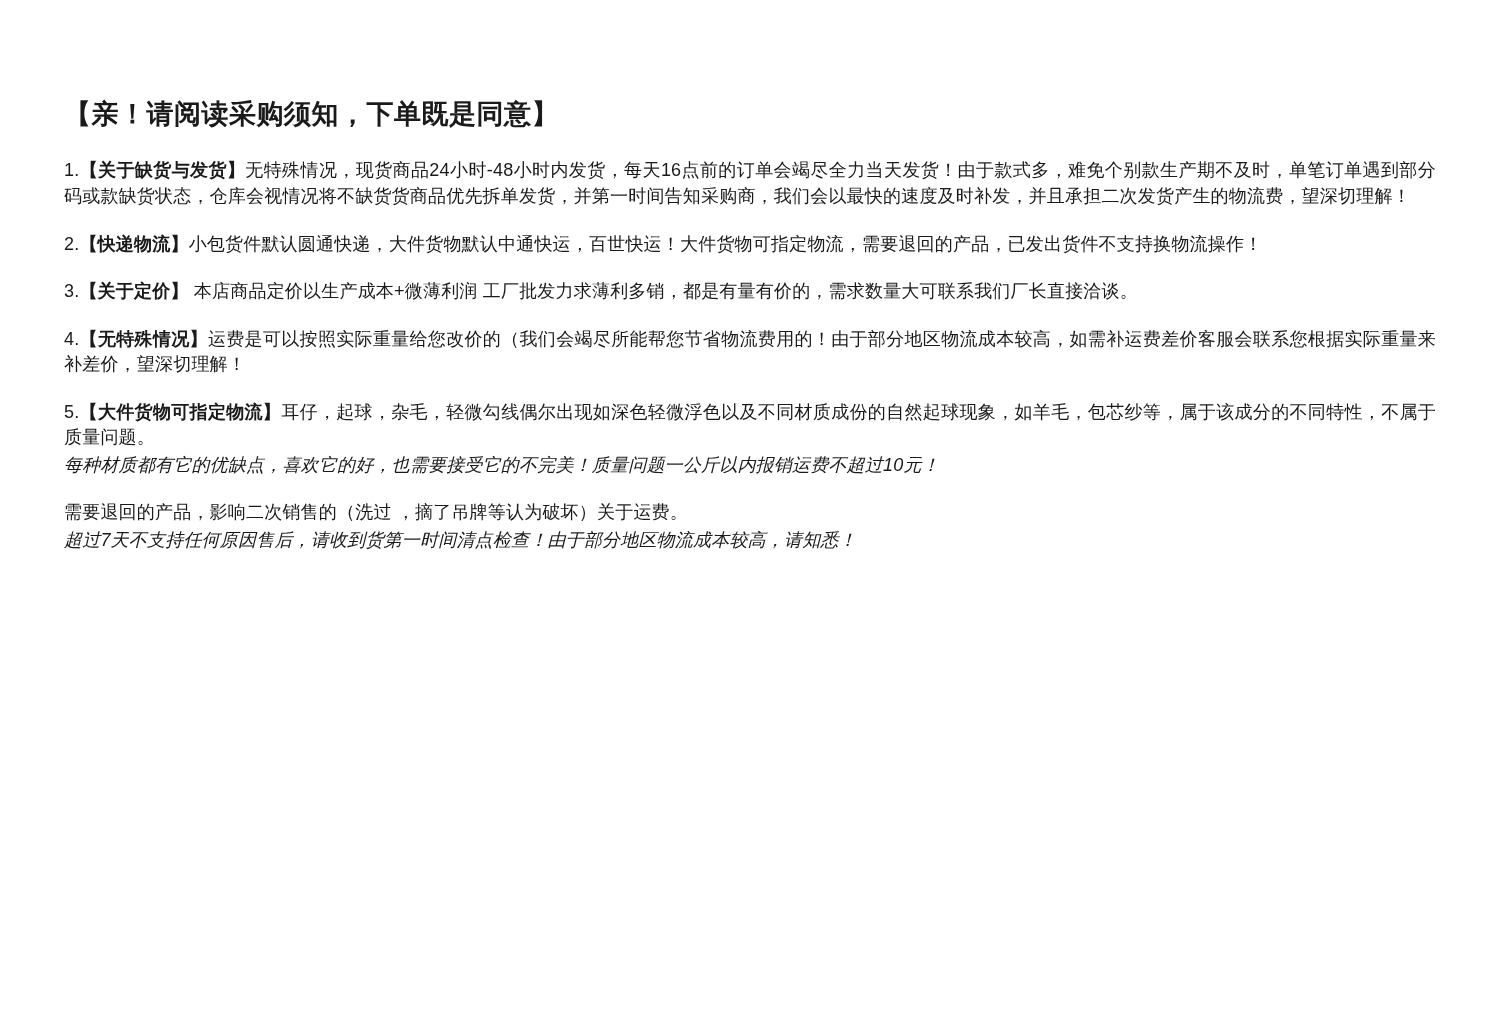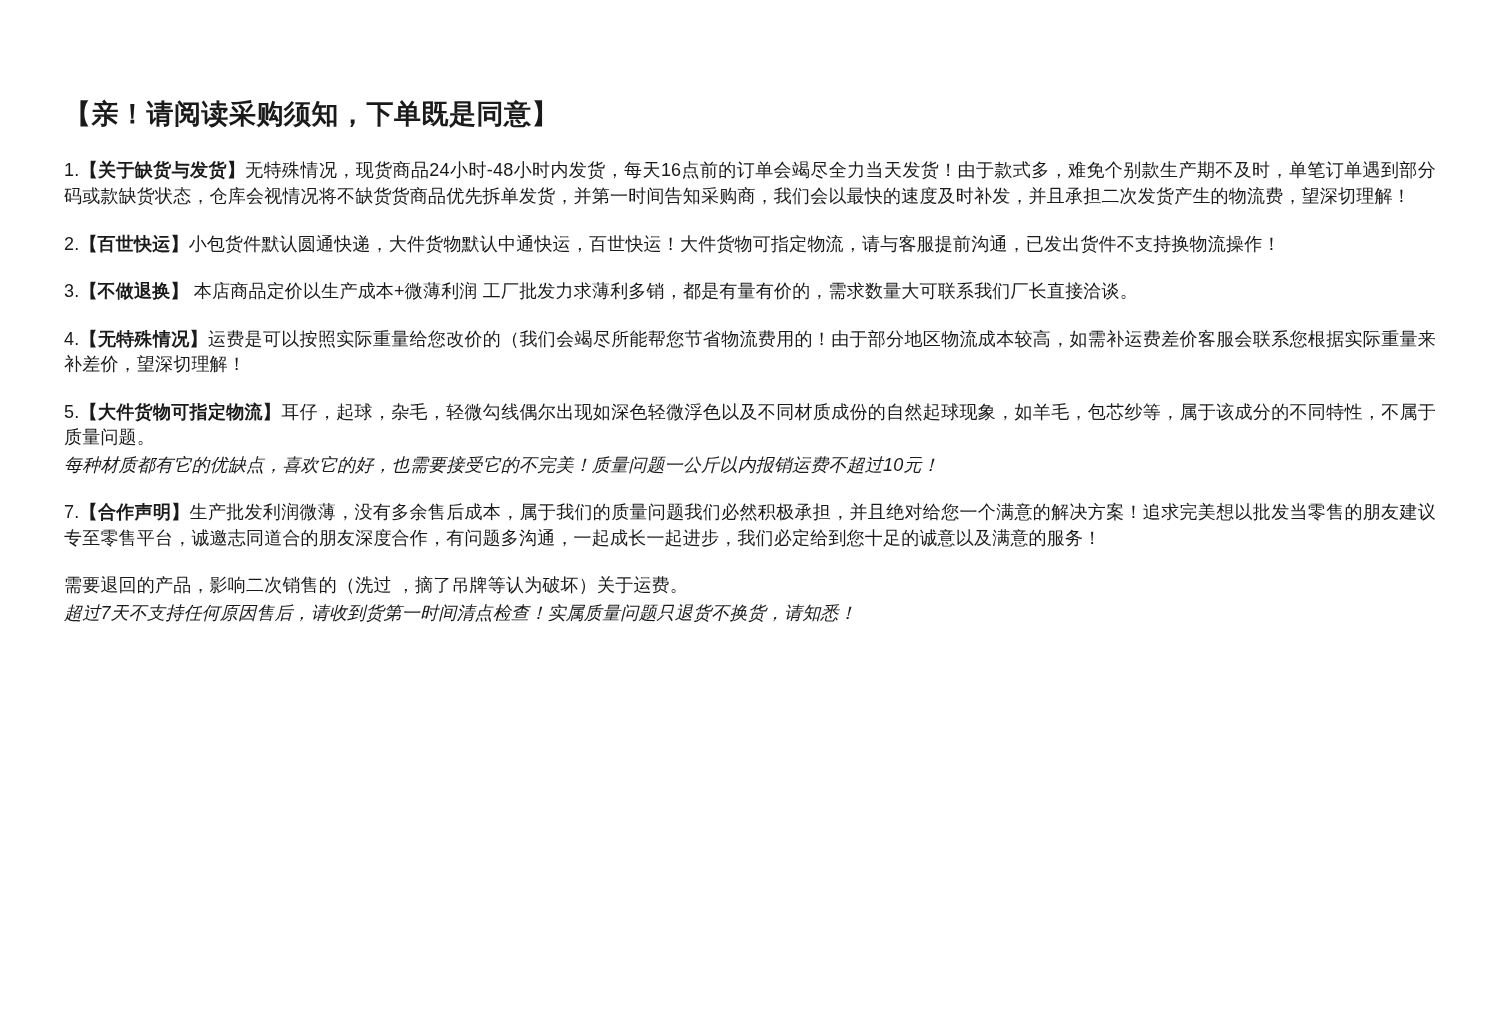--- a/index.html
+++ b/index.html
@@ -63,38 +63,35 @@
 
 <div class="page">
 
   <div class="doc-title">【亲！请阅读采购须知，下单既是同意】</div>
 
   <div class="section">
     <p><span class="num">1.</span><span class="bold">【关于缺货与发货】</span><span>无特殊情况，现货商品24小时-48小时内发货，每天16点前的订单会竭尽全力当天发货！由于款式多，难免个别款生产期不及时，单笔订单遇到部分码或款缺货状态，仓库会视情况将不缺货货商品优先拆单发货，并第一时间告知采购商，我们会以最快的速度及时补发，并且承担二次发货产生的物流费，望深切理解！</span></p>
   </div>
 
   <div class="section">
-    <p><span class="num">2.</span><span class="bold">【百世快运】</span><span>小包货件默认圆通快递，大件货物默认中通快运，百世快运！大件货物可指定物流，请与客服提前沟通，已发出货件不支持换物流操作！</span></p>
+    <p><span class="num">2.</span><span class="bold">【快递物流】</span><span>小包货件默认圆通快递，大件货物默认中通快运，百世快运！大件货物可指定物流，需要退回的产品，已发出货件不支持换物流操作！</span></p>
   </div>
 
   <div class="section">
-    <p><span class="num">3.</span><span class="bold">【不做退换】</span><span> 本店商品定价以生产成本+微薄利润 工厂批发力求薄利多销，都是有量有价的，需求数量大可联系我们厂长直接洽谈。</span></p>
+    <p><span class="num">3.</span><span class="bold">【关于定价】</span><span> 本店商品定价以生产成本+微薄利润 工厂批发力求薄利多销，都是有量有价的，需求数量大可联系我们厂长直接洽谈。</span></p>
   </div>
 
   <div class="section">
     <p><span class="num">4.</span><span class="bold">【无特殊情况】</span><span>运费是可以按照实际重量给您改价的（我们会竭尽所能帮您节省物流费用的！由于部分地区物流成本较高，如需补运费差价客服会联系您根据实际重量来补差价，望深切理解！</span></p>
   </div>
 
   <div class="section">
     <p><span class="num">5.</span><span class="bold">【大件货物可指定物流】</span><span>耳仔，起球，杂毛，轻微勾线偶尔出现如深色轻微浮色以及不同材质成份的自然起球现象，如羊毛，包芯纱等，属于该成分的不同特性，不属于质量问题。</span></p>
     <p class="tight">每种材质都有它的优缺点，喜欢它的好，也需要接受它的不完美！质量问题一公斤以内报销运费不超过10元！</p>
   </div>
 
-  <div class="section">
-    <p><span class="num">7.</span><span class="bold">【合作声明】</span><span>生产批发利润微薄，没有多余售后成本，属于我们的质量问题我们必然积极承担，并且绝对给您一个满意的解决方案！追求完美想以批发当零售的朋友建议专至零售平台，诚邀志同道合的朋友深度合作，有问题多沟通，一起成长一起进步，我们必定给到您十足的诚意以及满意的服务！</span></p>
-  </div>
 
   <div class="section last">
     <p>需要退回的产品，影响二次销售的（洗过 ，摘了吊牌等认为破坏）关于运费。</p>
-    <p class="tight">超过7天不支持任何原因售后，请收到货第一时间清点检查！实属质量问题只退货不换货，请知悉！</p>
+    <p class="tight">超过7天不支持任何原因售后，请收到货第一时间清点检查！由于部分地区物流成本较高，请知悉！</p>
   </div>
 
 </div>
 
 </body></html>

